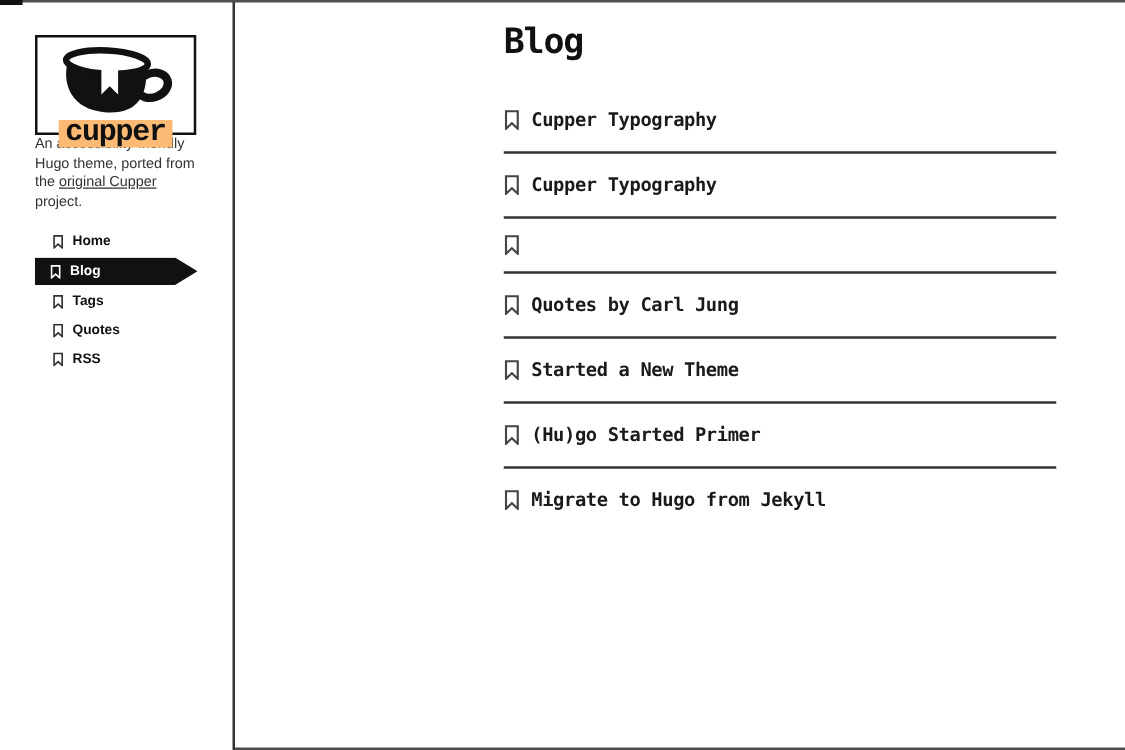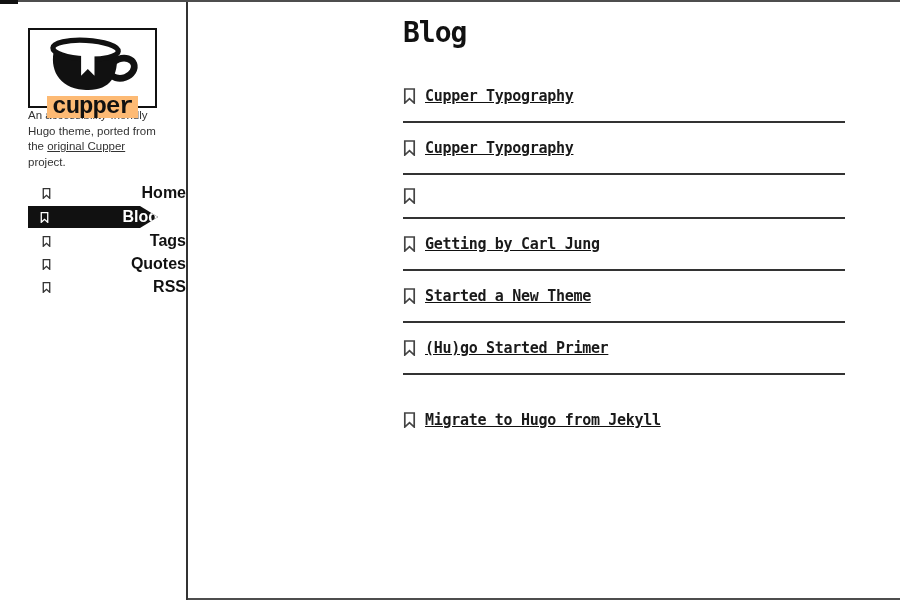--- a/index.html
+++ b/index.html
@@ -16,32 +16,32 @@
 
   .logo-box { position: relative; width: 129px; height: 80px; border: 2px solid #111; display: block; text-decoration: none; color: #111; }
   .logo-box svg.cup { display: block; margin: 7px auto 0 auto; }
   .logo-title { position: absolute; left: 0; right: 0; bottom: -12px; text-align: center; }
   .logo-title span { display: inline-block; background: #fdba74; padding: 0 5px; font-family: Liberation Mono, monospace; font-weight: bold; font-size: 24px; line-height: 22px; letter-spacing: -1px; color: #111; }
 
   .tagline { width: 138px; font-size: 11.5px; line-height: 15.5px; color: #333; }
   .tagline a { color: #333; text-decoration: underline; cursor: pointer; }
 
   .nav { margin-top: 13px; display: block; }
-  .nav-item { display: flex; align-items: center; gap: 7px; padding: 3px 0 3px 14px; margin-bottom: 3px; text-decoration: none; color: #111; font-weight: bold; font-size: 16px; line-height: 14px; cursor: pointer; justify-content: space-between; }
+  .nav-item { display: flex; align-items: center; gap: 7px; padding: 3px 0 3px 14px; margin-bottom: 3px; text-decoration: none; color: #111; font-weight: bold; font-size: 11px; line-height: 14px; cursor: pointer; }
   .nav-item .bm { flex: 0 0 auto; color: #333; }
   .nav-item.active { background: #111; color: #fff; width: 130px; padding: 4px 0 4px 12px; clip-path: polygon(0 0, 112px 0, 130px 50%, 112px 100%, 0 100%); }
   .nav-item.active .bm { color: #fff; }
 
   
   .main { flex: 1; height: 600px; border-bottom: 2px solid #4d4d4d; padding: 16px 0 0 215px; background: #fff; }
   .main h1 { font-family: "DejaVu Sans Mono", monospace; font-weight: bold; font-size: 28px; line-height: 34px; letter-spacing: -1px; color: #111; margin-bottom: 21px; }
 
   .post-list { list-style: none; width: 442px; }
-  .post-list li { border-bottom: 2px solid #333; text-decoration: underline; }
-  .post-list li:last-child { border-bottom: none; margin-top: 20px; }
+  .post-list li { border-bottom: 2px solid #333; }
+  .post-list li:last-child { border-bottom: none; }
   .post-link { display: flex; align-items: center; gap: 9px; padding: 13px 0; text-decoration: none; color: #1a1a1a; font-family: "DejaVu Sans Mono", monospace; font-weight: bold; font-size: 15px; line-height: 24px; letter-spacing: -0.3px; cursor: pointer; }
   .post-link .bm { flex: 0 0 auto; color: #444; }
 </style>
 </head>
 <body>
 
 <div class="top-frame"></div>
 <div class="skip-remnant"></div>
 
 <div class="page">
@@ -121,21 +121,21 @@
           <svg class="bm" width="13" height="16" viewBox="0 0 13 16" aria-hidden="true">
               <path d="M1.8 1 H11.2 V15 L6.5 10.6 L1.8 15 Z" fill="none" stroke="currentColor" stroke-width="1.7"></path>
             </svg>
         </a>
       </li>
       <li>
         <a class="post-link">
           <svg class="bm" width="13" height="16" viewBox="0 0 13 16" aria-hidden="true">
               <path d="M1.8 1 H11.2 V15 L6.5 10.6 L1.8 15 Z" fill="none" stroke="currentColor" stroke-width="1.7"></path>
             </svg>
-          <span>Getting by Carl Jung</span>
+          <span>Quotes by Carl Jung</span>
         </a>
       </li>
       <li>
         <a class="post-link">
           <svg class="bm" width="13" height="16" viewBox="0 0 13 16" aria-hidden="true">
               <path d="M1.8 1 H11.2 V15 L6.5 10.6 L1.8 15 Z" fill="none" stroke="currentColor" stroke-width="1.7"></path>
             </svg>
           <span>Started a New Theme</span>
         </a>
       </li>

